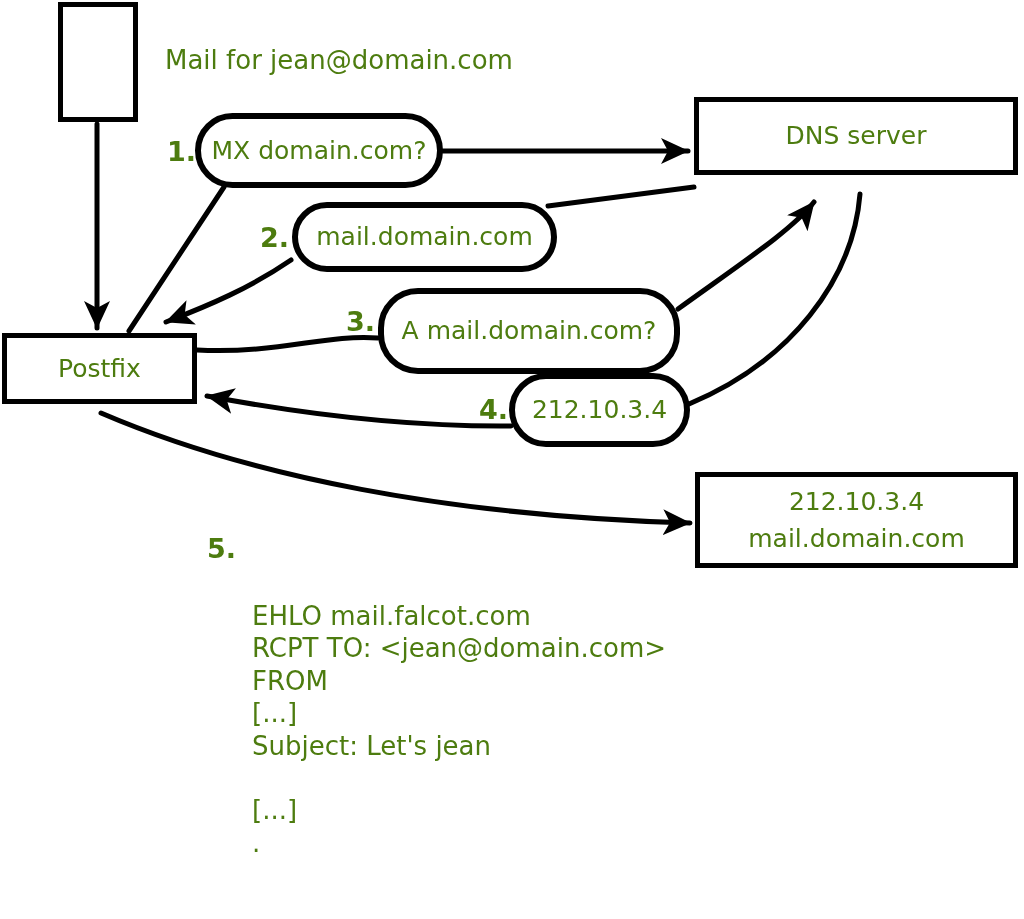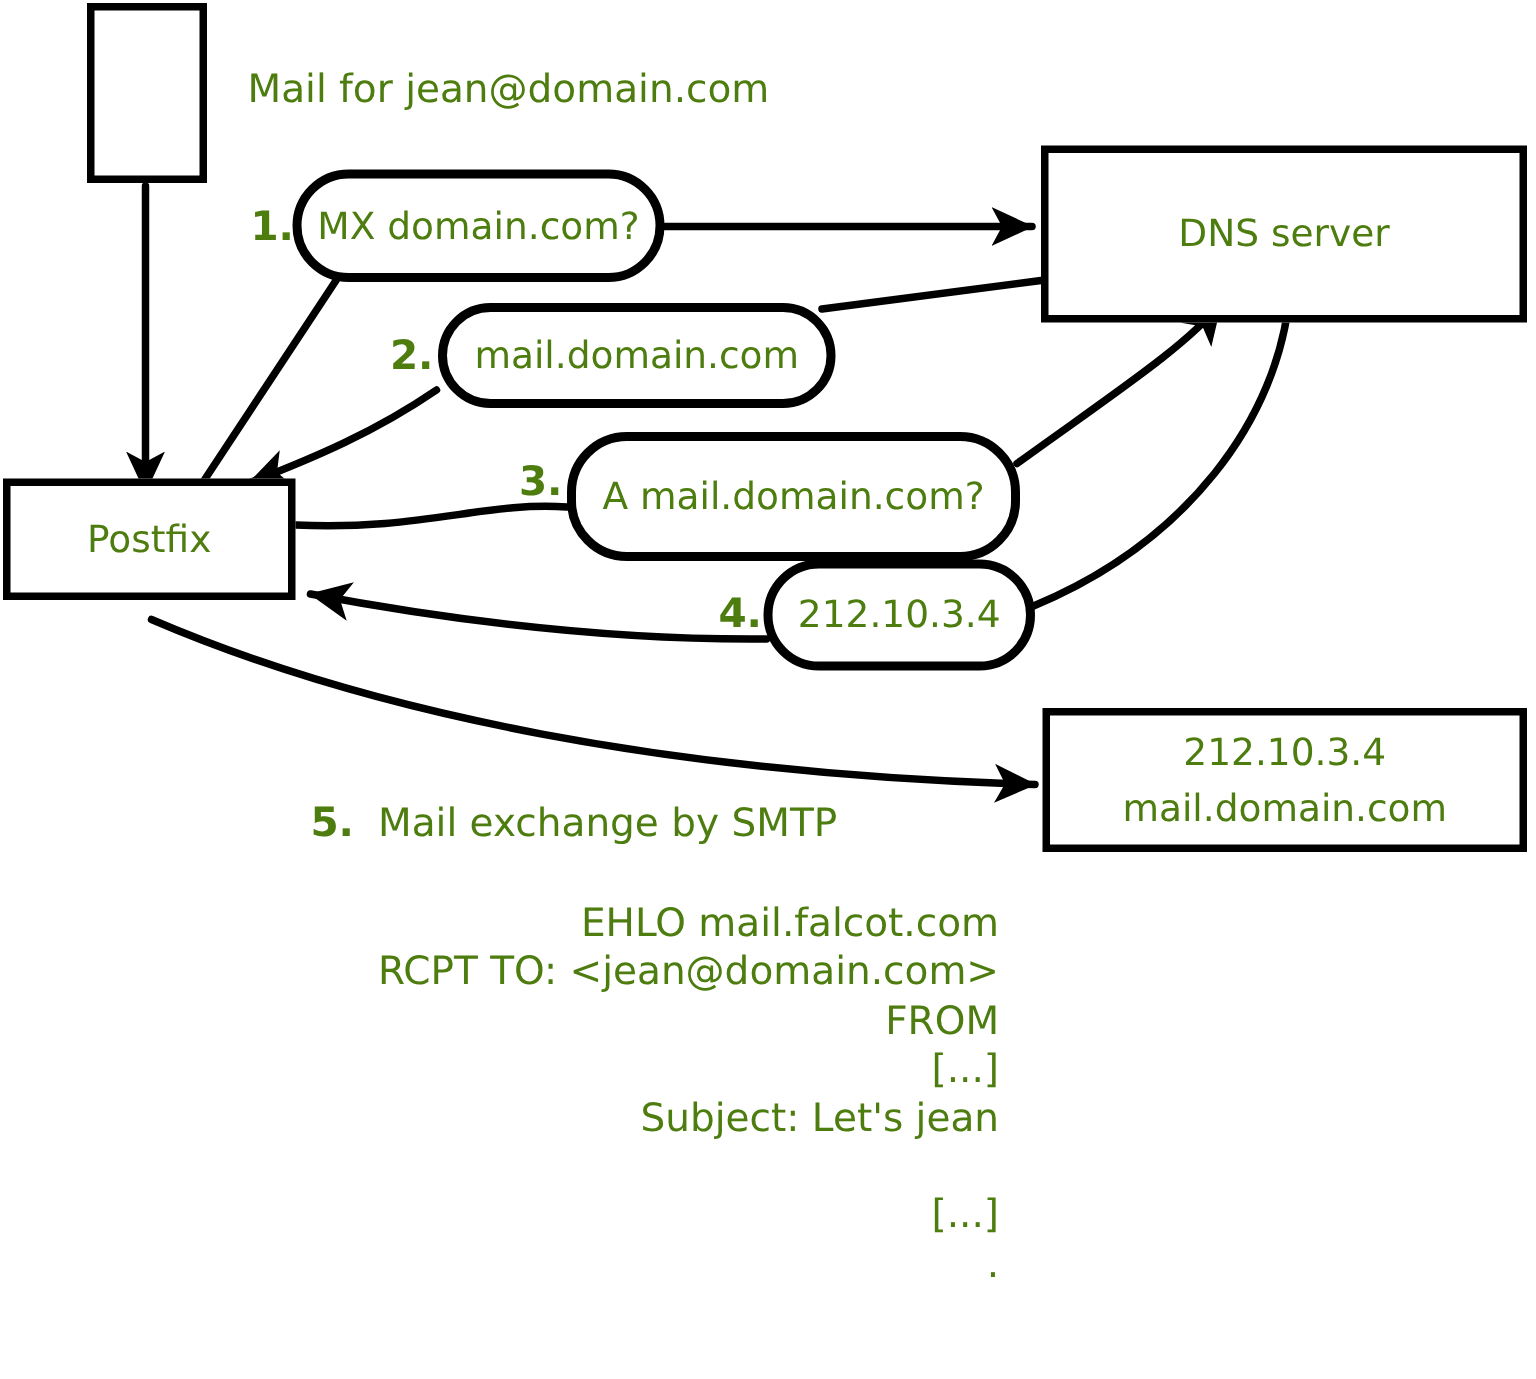--- a/index.html
+++ b/index.html
@@ -58,30 +58,29 @@
     position: absolute;
     left: 252px;
     top: 600px;
     font-size: 26px;
     z-index: 2;
   }
   .smtp-line {
     height: 32.4px;
     line-height: 32.4px;
     white-space: pre;
-    text-align: right;
   }
   
   .envelope   { left: 58px;  top: 2px;   width: 80px;  height: 120px; border-radius: 0; }
   .pill1      { left: 195px; top: 113px; width: 248px; height: 75px; }
   .pill2      { left: 292px; top: 202px; width: 265px; height: 70px; }
   .pill3      { left: 378px; top: 288px; width: 302px; height: 86px; }
   .pill4      { left: 509px; top: 373px; width: 181px; height: 74px; }
-  .postfix    { left: 2px;   top: 319px; width: 195px; height: 81px; }
-  .dns        { left: 694px; top: 97px;  width: 324px; height: 118px; }
+  .postfix    { left: 2px;   top: 333px; width: 195px; height: 71px; }
+  .dns        { left: 694px; top: 97px;  width: 324px; height: 78px; }
   .dest       { left: 695px; top: 472px; width: 323px; height: 96px; }
 </style>
 </head>
 <body>
 
 <div class="stage">
 
   <svg class="connectors" viewBox="0 0 1024 919" xmlns="http://www.w3.org/2000/svg">
     <defs>
       <marker id="ah" markerUnits="userSpaceOnUse" markerWidth="32" markerHeight="28" refX="27" refY="13" orient="auto">
@@ -123,21 +122,20 @@
   <div class="node dns">DNS server</div>
 
   <div class="node dest">
     <div class="dest-lines">
       <div>212.10.3.4</div>
       <div>mail.domain.com</div>
     </div>
   </div>
 
   <div class="num-label" style="left:174px; top:533px;">5.</div>
-  <div class="plain-label" style="left:252px; top:533px;">Mail exchange by SMTP</div>
 
   <div class="smtp-block">
     <div class="smtp-line">EHLO mail.falcot.com</div>
     <div class="smtp-line">RCPT TO: &lt;jean@domain.com&gt;</div>
     <div class="smtp-line">FROM</div>
     <div class="smtp-line">[...]</div>
     <div class="smtp-line">Subject: Let's jean</div>
     <div class="smtp-line"></div>
     <div class="smtp-line">[...]</div>
     <div class="smtp-line">.</div>

